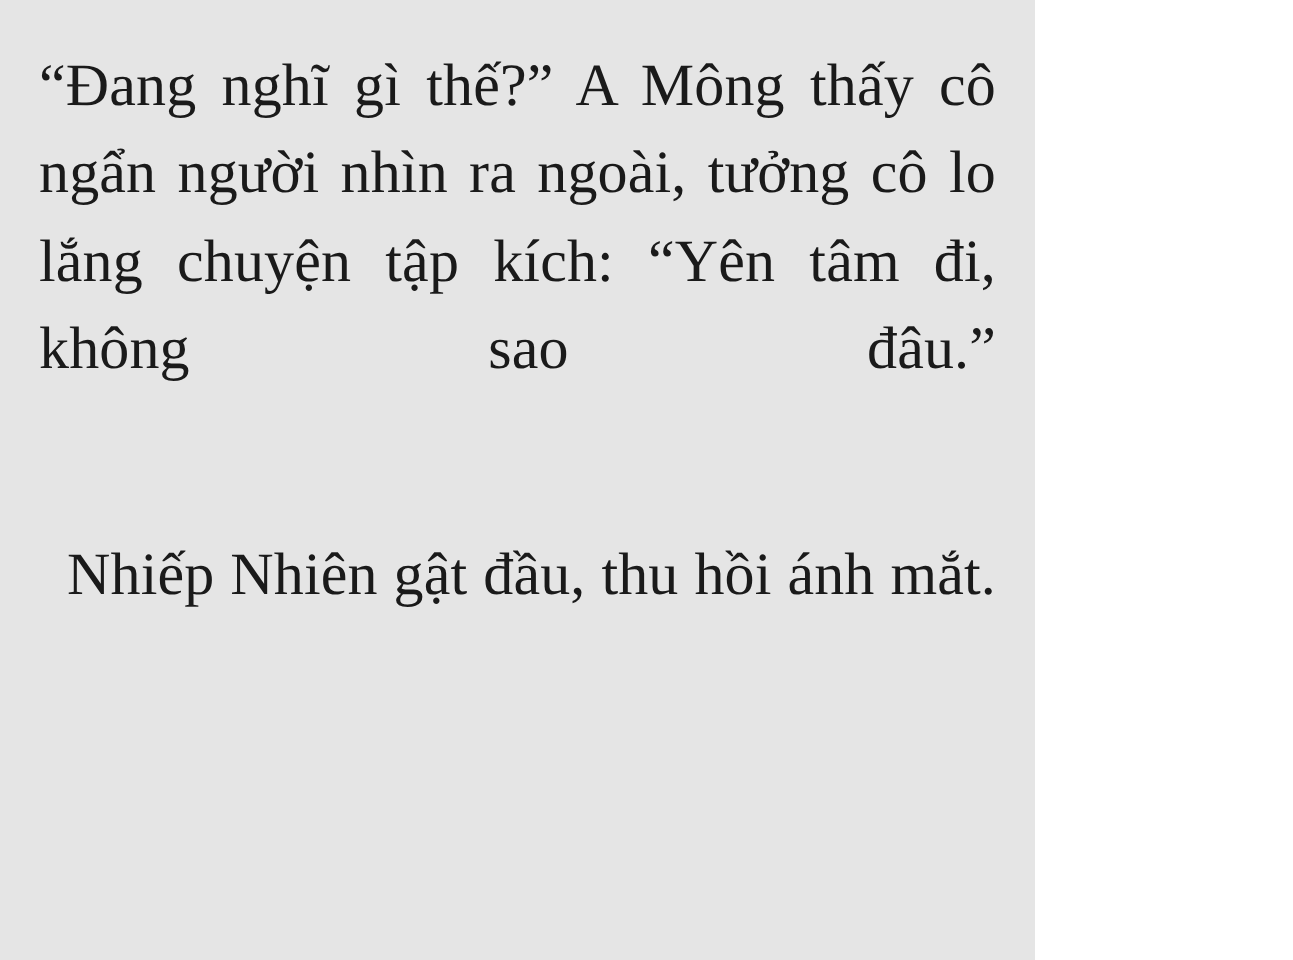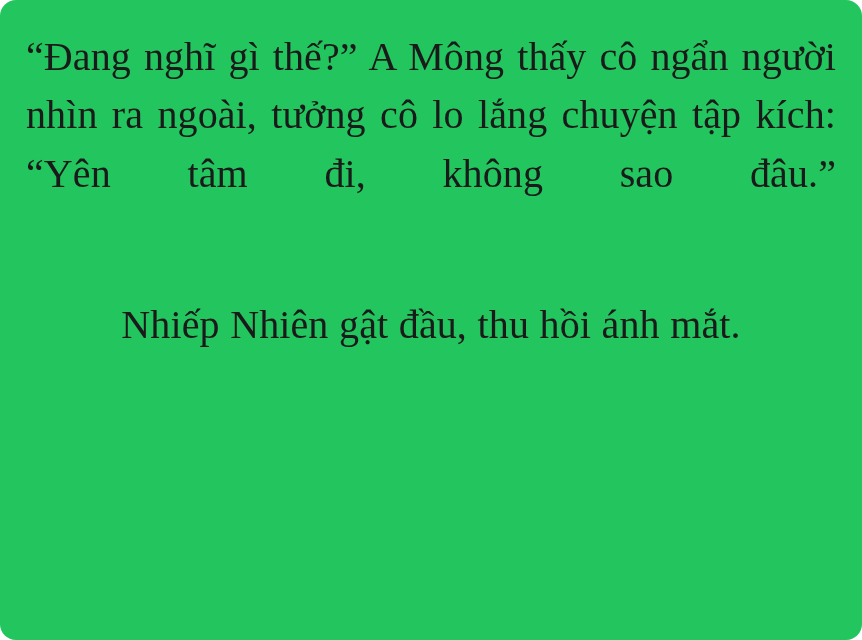--- a/index.html
+++ b/index.html
@@ -9,25 +9,24 @@
   }
   body {
     width: 862px;
     height: 640px;
     overflow: hidden;
     font-family: "Liberation Serif", "DejaVu Serif", serif;
     color: #1c1c1c;
   }
   .page {
     box-sizing: border-box;
-    width: 862px;
+    width: 690px;
     height: 640px;
     padding: 28px 26px 20px 26px;
-    background: #22c55e;
-    border-radius: 16px;
+    background: #e5e5e5;
   }
   .para {
     font-size: 40px;
     line-height: 1.46;
     text-align: justify;
     text-justify: inter-word;
     margin: 0 0 34px 0;
     letter-spacing: 0.1px;
     word-spacing: 0.5px;
     color: #1a1a1a;
@@ -35,21 +34,21 @@
   .para:last-child {
     margin-bottom: 0;
   }
   
   .para::after {
     content: "";
     display: inline-block;
     width: 100%;
   }
   .para.nojust {
-    text-align: center;
+    text-align: right;
   }
 </style>
 </head>
 <body>
 
 <div class="page">
   <p class="para">“Đang nghĩ gì thế?” A Mông thấy cô ngẩn người nhìn ra ngoài, tưởng cô lo lắng chuyện tập kích: “Yên tâm đi, không sao đâu.”</p>
   <p class="para nojust">Nhiếp Nhiên gật đầu, thu hồi ánh mắt.</p>
 </div>
 

